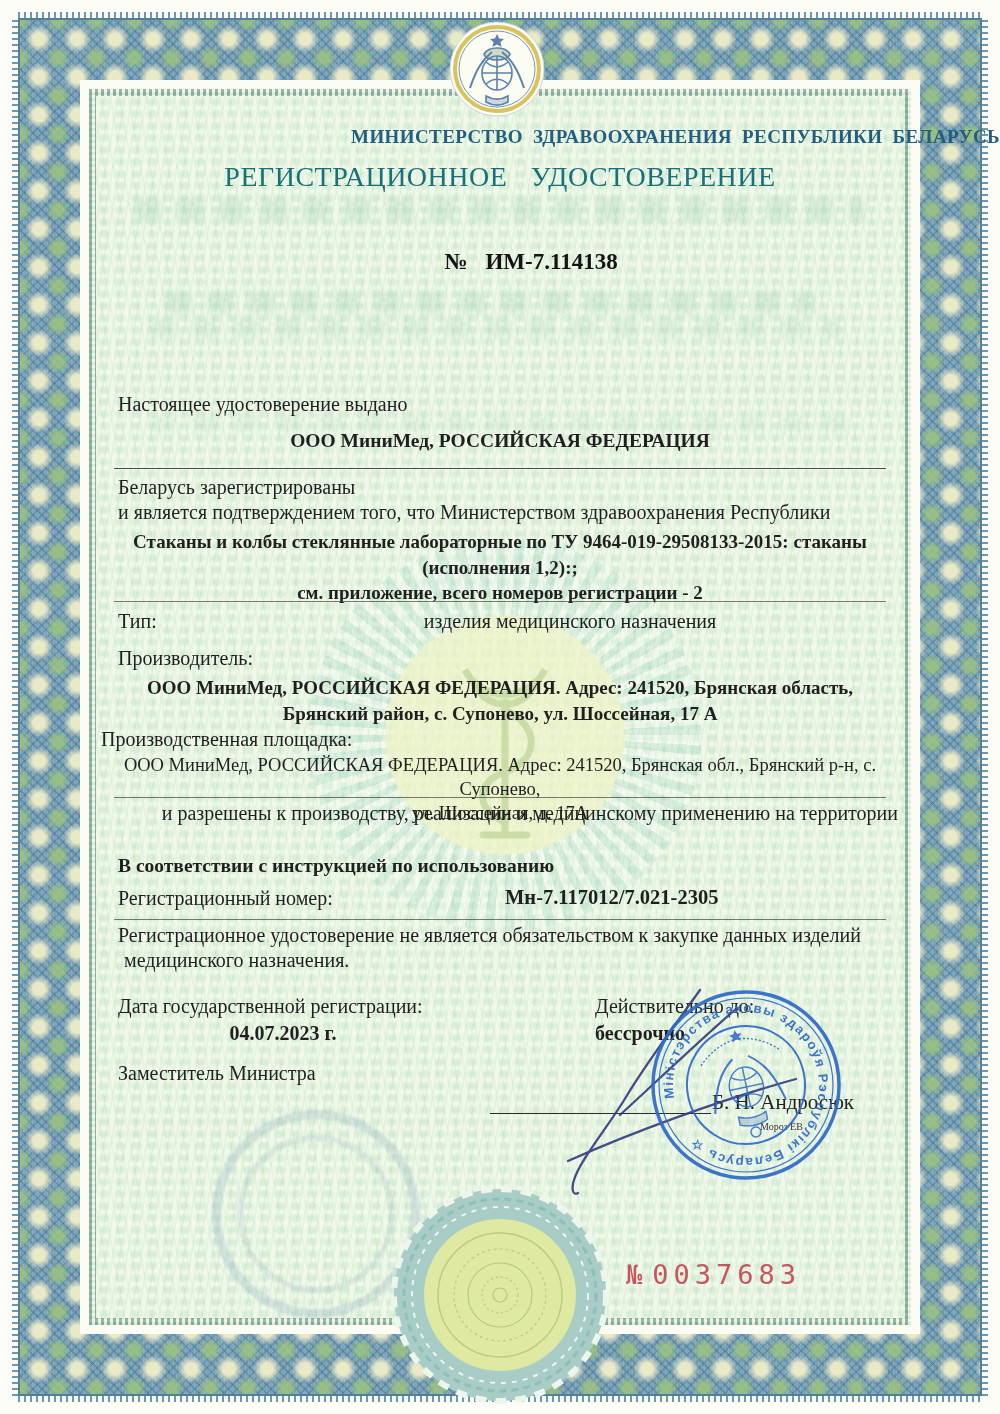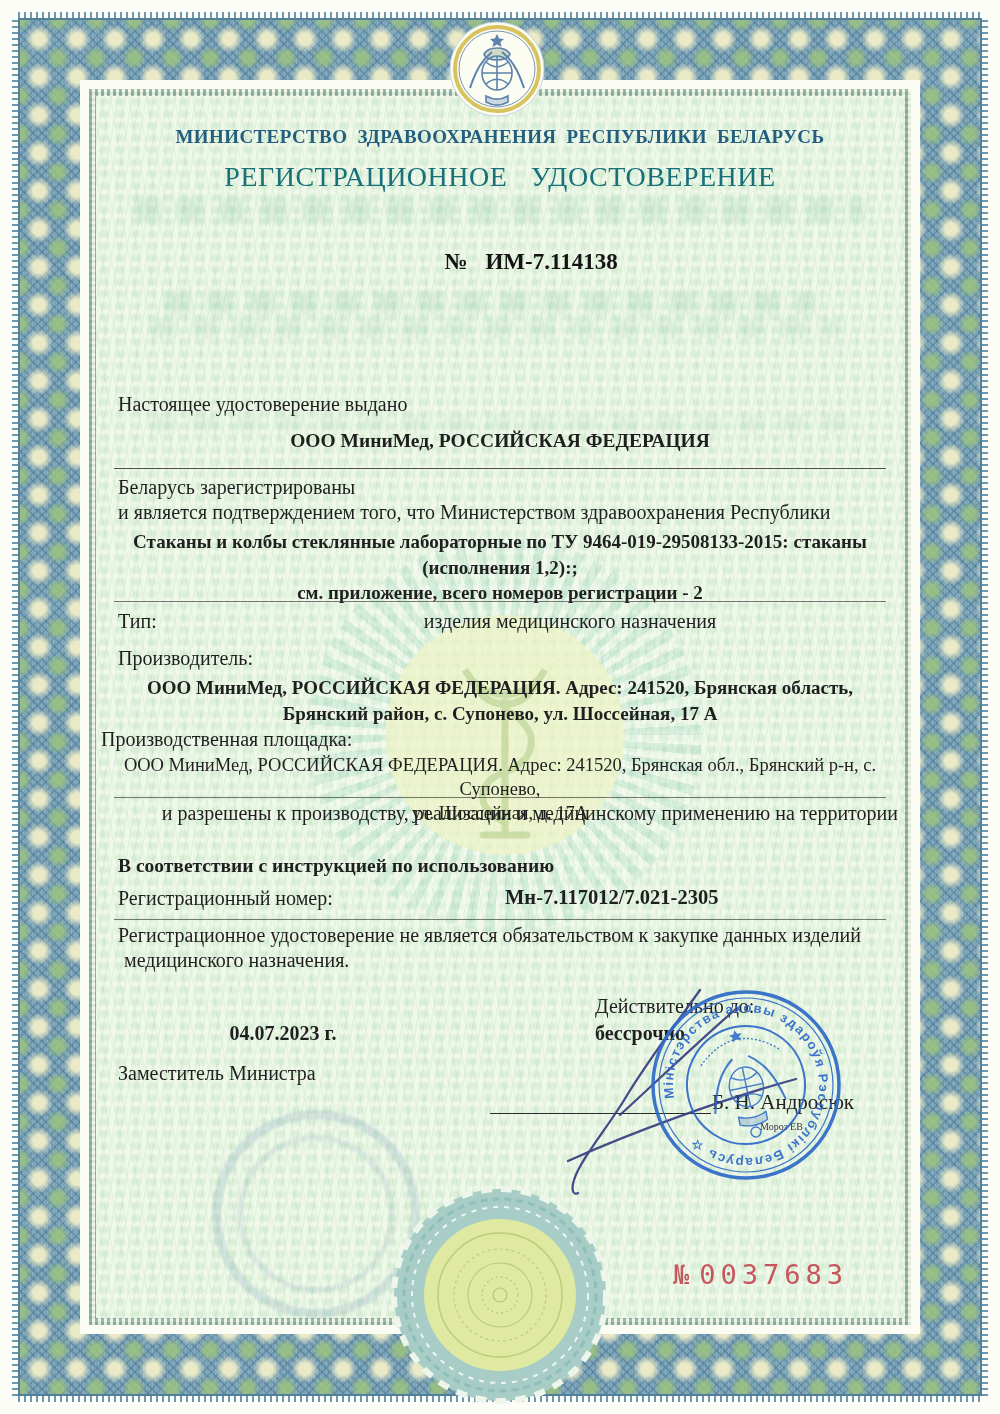--- a/index.html
+++ b/index.html
@@ -41,39 +41,39 @@
   .wm-disc{position:absolute;left:385px;top:615px;width:240px;height:240px;border-radius:50%;
     background:radial-gradient(circle, rgba(238,243,195,.65) 0 70%, rgba(190,225,190,.35) 85%, transparent 100%);}
   .wm-ghost{position:absolute;filter:blur(3px);opacity:.38;border-radius:4px;
     background:repeating-linear-gradient(90deg, rgba(110,185,140,.45) 0 26px, transparent 26px 42px);}
   .wm-ring{position:absolute;left:212px;top:1110px;width:190px;height:190px;border-radius:50%;
     border:9px solid rgba(105,145,180,.20);filter:blur(1px);}
   .wm-ring::after{content:"";position:absolute;inset:16px;border-radius:50%;
     border:6px solid rgba(105,145,180,.14);}
 
   
-  .ministry{left:0;width:100%;top:126px;text-align:center;font-weight:700;font-size:19px;
+  .ministry{left:0;width:100%;top:126px;text-align:right;font-weight:700;font-size:19px;
     color:#235e7e;letter-spacing:.4px;word-spacing:5px;}
   .doc-title{left:0;width:100%;top:161px;text-align:center;font-weight:400;font-size:28px;
     color:#187079;letter-spacing:.5px;word-spacing:16px;}
   .cert-no{left:0;width:100%;top:249px;text-align:center;font-weight:700;font-size:23px;color:#141414;padding-left:31px;}
   .cert-no span{display:inline-block;}
   .cert-no .num{margin-left:18px;}
   .t{font-size:20px;}
   .b{font-weight:700;}
   .ctr{text-align:center;}
   .rule{height:0;border-top:1.4px solid rgba(50,50,50,.85);}
   .small{font-size:10px;}
 
   
   .stamp{position:absolute;left:646px;top:985px;width:200px;height:200px;opacity:.92;
     transform:rotate(-12deg);}
   .sig-line{position:absolute;left:490px;top:1113px;width:221px;border-top:1.5px solid #2a2a2a;}
   .rosette{position:absolute;left:388px;top:1183px;width:224px;height:224px;}
-  .serial{position:absolute;left:673px;top:1259px;font-family:"DejaVu Sans Mono",monospace;
+  .serial{position:absolute;left:626px;top:1259px;font-family:"DejaVu Sans Mono",monospace;
     font-size:27px;color:#c54853;letter-spacing:5px;opacity:.92;}
   .serial .pfx{margin-right:10px;letter-spacing:0;}
 </style>
 </head>
 <body>
 
 <div class="page">
 
   <div class="band"></div>
   <div class="tooth" style="left:18px;right:18px;top:12px;height:6px;"></div>
@@ -161,20 +161,21 @@
 
   <div class="abs t" style="left:118px;top:887px;">Регистрационный номер:</div>
   <div class="abs t b" style="left:505px;top:886px;font-size:20.5px;">Мн-7.117012/7.021-2305</div>
 
   <div class="abs rule" style="left:114px;top:919px;width:772px;opacity:.75;"></div>
   <div class="abs t" style="left:118px;top:923px;width:782px;line-height:24.5px;">
     <div>Регистрационное удостоверение не является  обязательством к закупке данных изделий</div>
     <div style="padding-left:6px;">медицинского назначения.</div>
   </div>
 
+  <div class="abs t" style="left:118px;top:995px;">Дата государственной регистрации:</div>
   <div class="abs t" style="left:595px;top:995px;">Действительно до:</div>
   <div class="abs t b ctr" style="left:118px;top:1022px;width:330px;">04.07.2023 г.</div>
   <div class="abs t b" style="left:595px;top:1022px;">бессрочно</div>
 
   <div class="abs t" style="left:118px;top:1062px;">Заместитель Министра</div>
   <div class="sig-line"></div>
   <div class="abs" style="left:712px;top:1090px;font-size:21px;color:#222;">Б. Н. Андросюк</div>
   <div class="abs small" style="left:760px;top:1121px;color:#333;">Мороз ЕВ</div>
 
   <svg class="abs" style="left:440px;top:965px;width:370px;height:260px;" viewBox="0 0 370 260">

